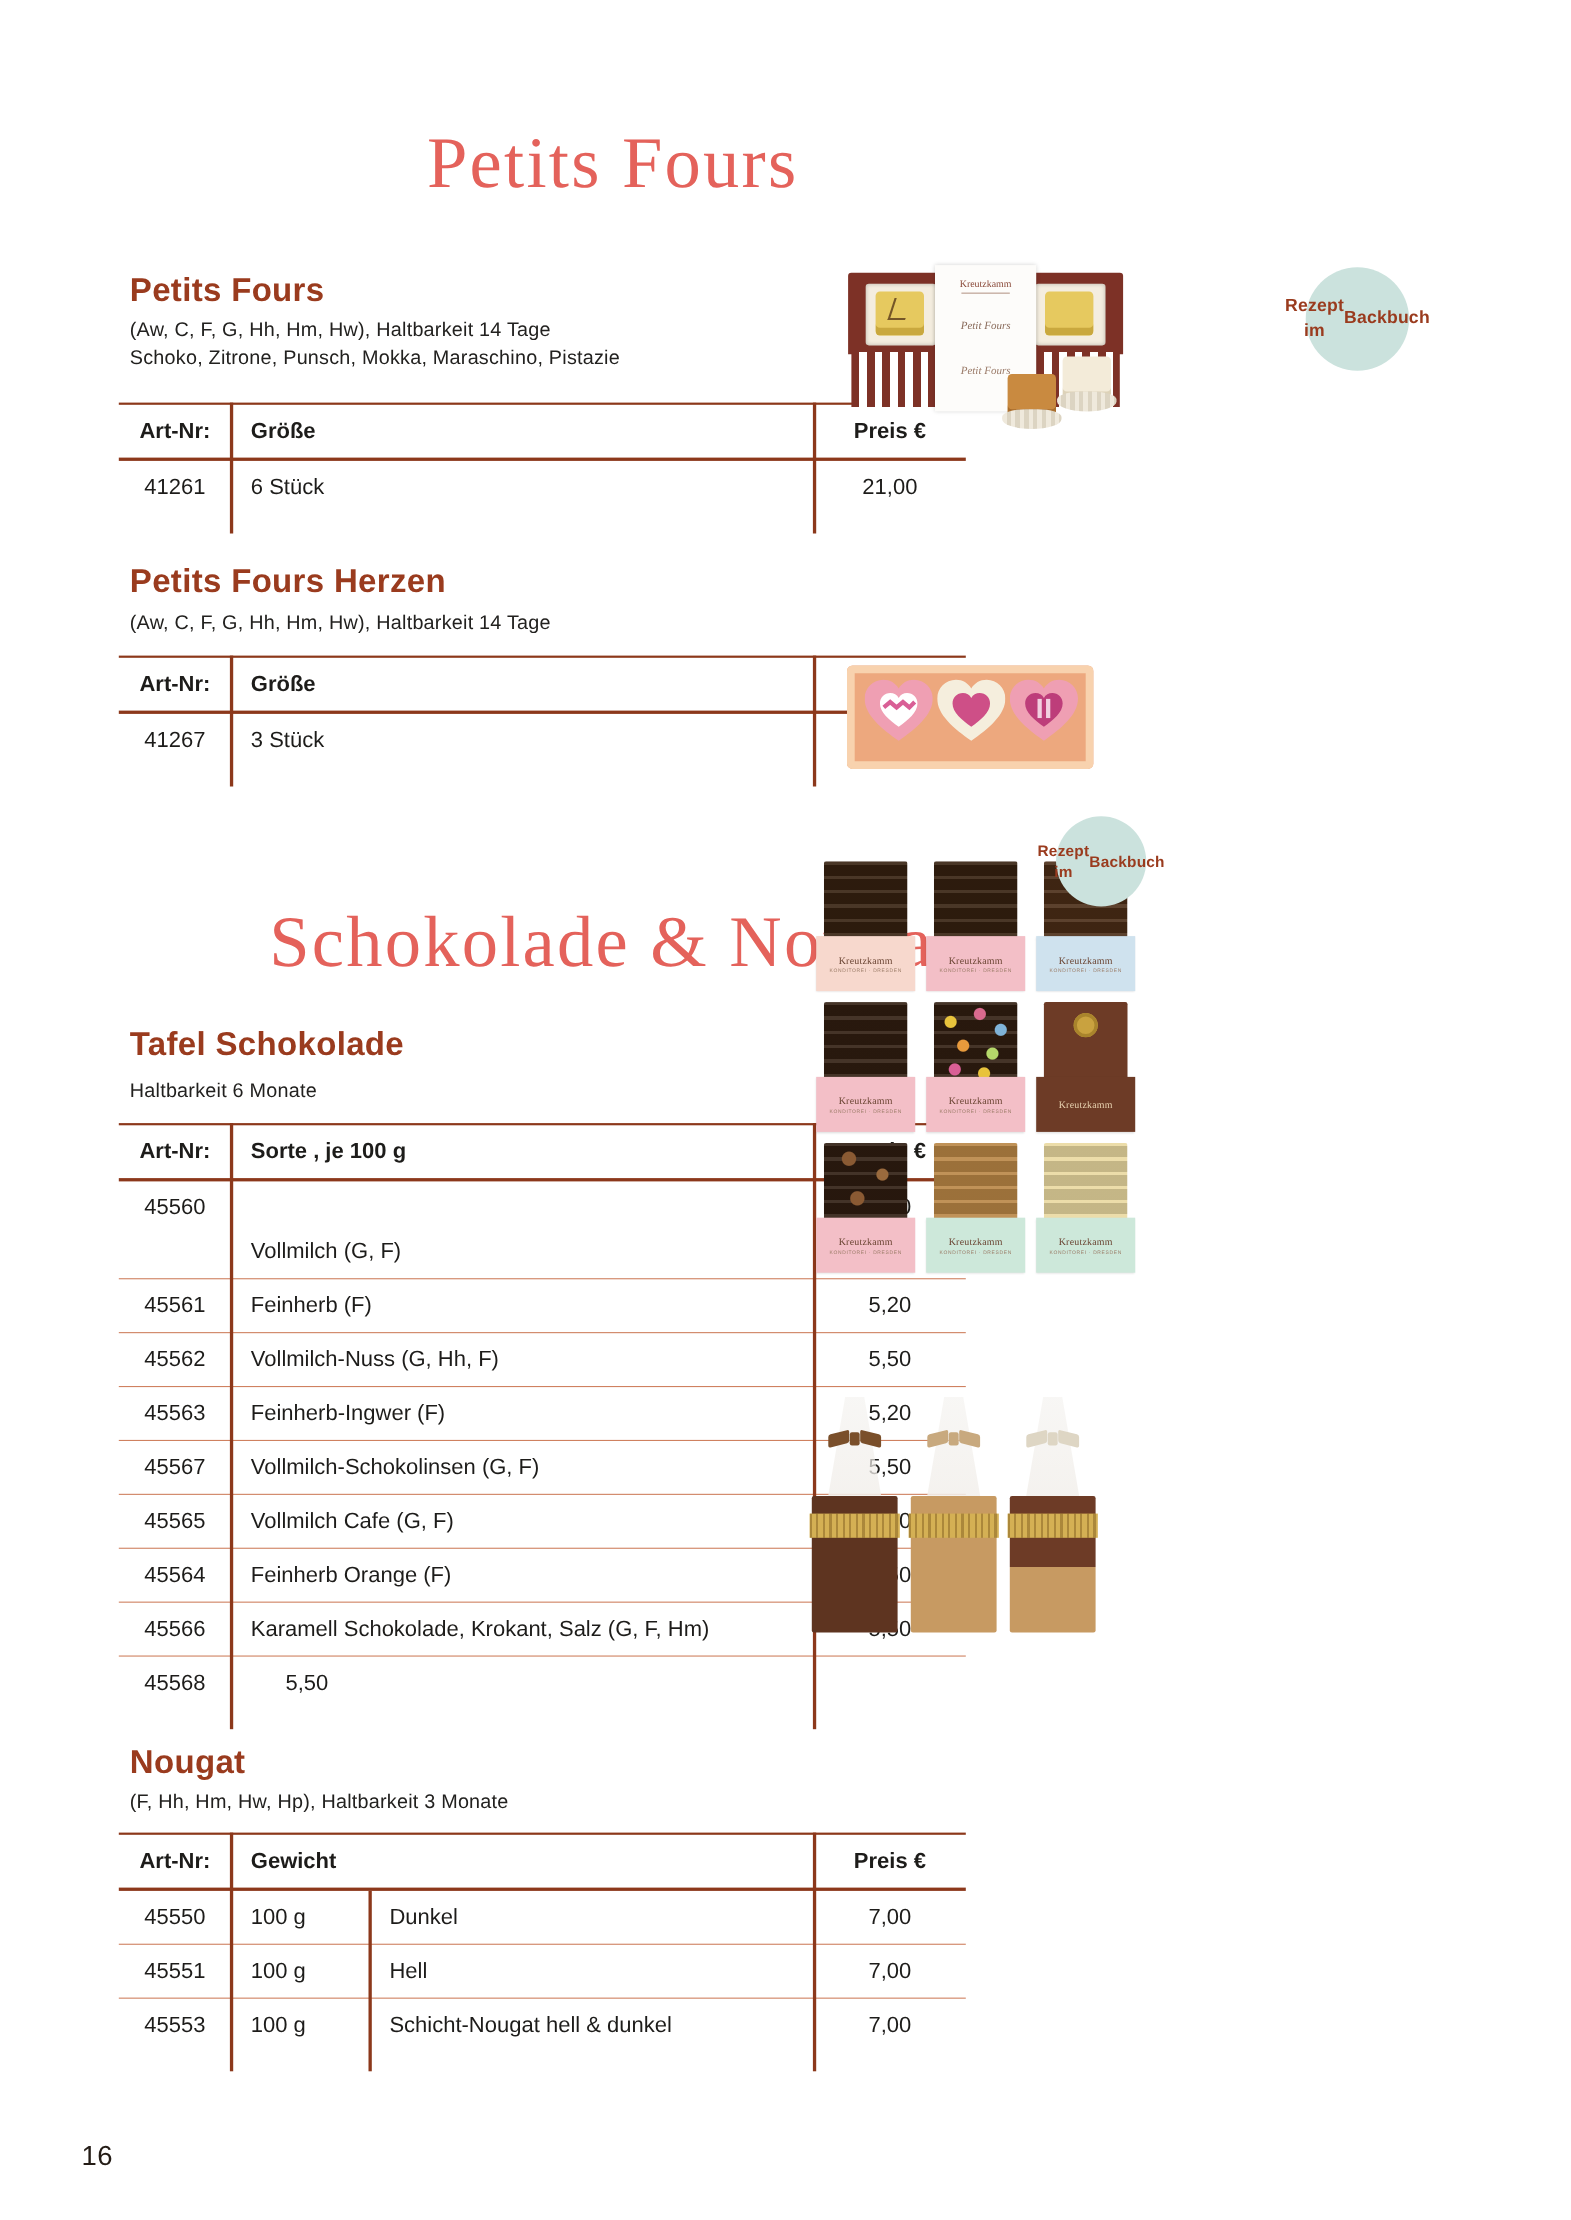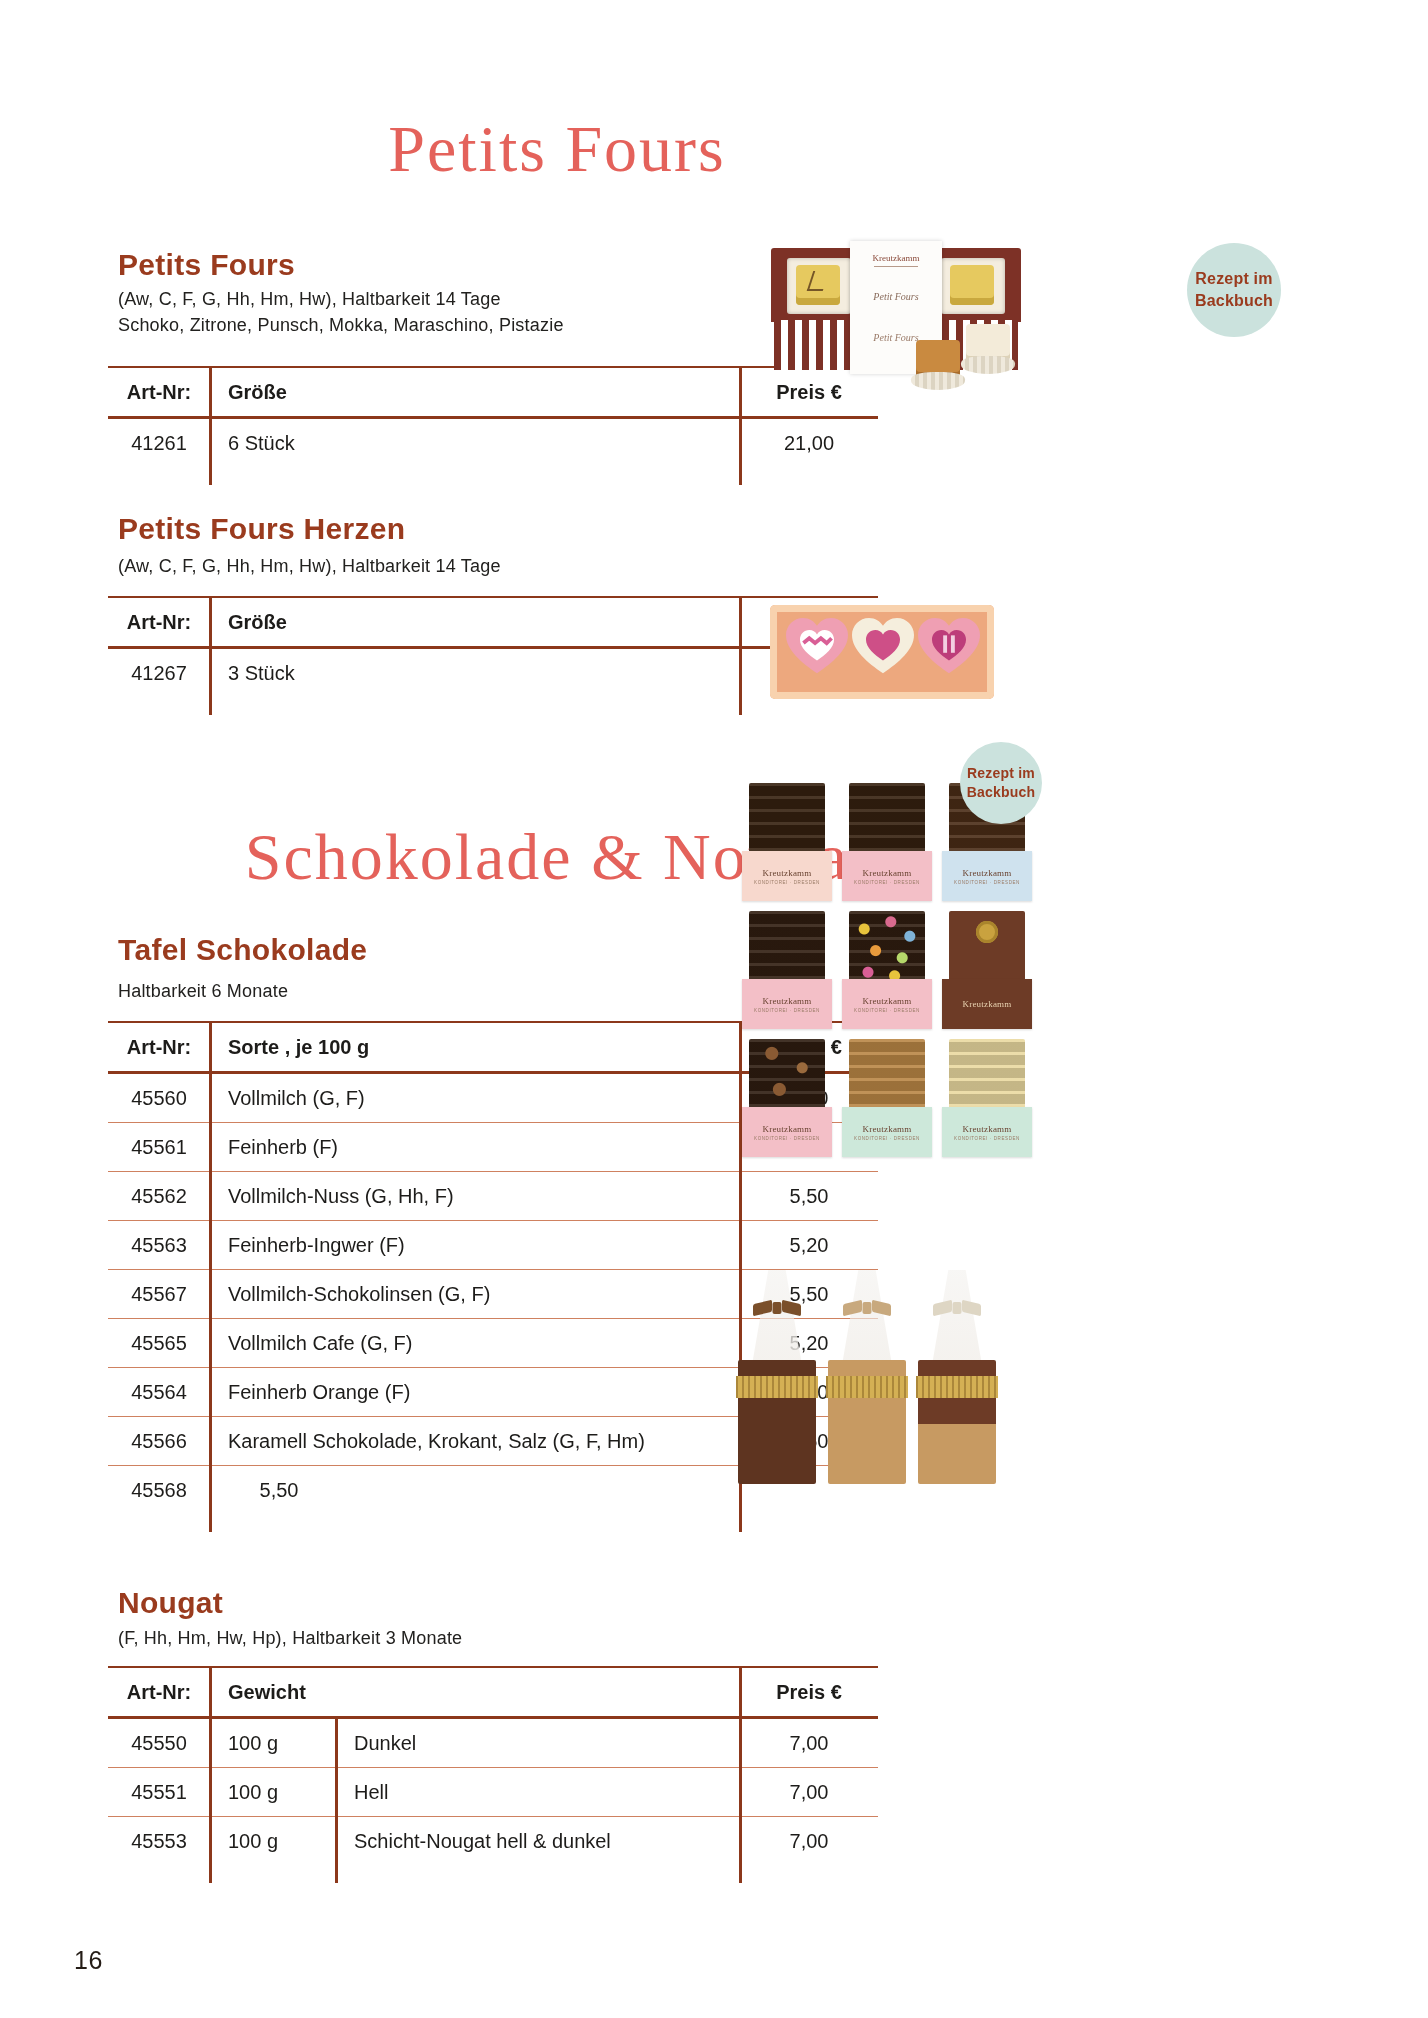--- a/index.html
+++ b/index.html
@@ -49,21 +49,21 @@
   .tcell:last-child  { justify-content:center; text-align:center; padding-left:4px; }
   .vline {
     position:absolute; width:2.5px; background:#8c381b;
     top:-2px; bottom:-18px;
   }
 
   
   .badge {
     position:absolute; border-radius:50%; background:#cbe2dd;
     color:#9a3b1e; font-weight:bold; text-align:center;
-    display:flex; flex-direction:column; align-items:center; justify-content:center;
+    display:flex; flex-direction:row; align-items:center; justify-content:center;
     line-height:1.35; letter-spacing:0.2px; z-index:5;
   }
   .badge span { display:block; }
 
   
   .pageno { position:absolute; font-size:25px; color:#241c16; letter-spacing:0.5px; }
 
   
   .photo1 { position:absolute; left:765px; top:226px; width:280px; height:172px; }
   .pf-box { position:absolute; left:6px; top:22px; width:250px; height:122px; }
@@ -239,21 +239,21 @@
   <div class="dtable" style="left:108px; top:1021px;">
     <div class="vline" style="left:101px;"></div>
     <div class="vline" style="left:631px;"></div>
   <div class="trow thead">
         <div class="tcell" style="flex: 0 0 102px;">Art-Nr:</div>
         <div class="tcell" style="flex: 0 0 530px;">Sorte , je 100 g</div>
         <div class="tcell" style="flex: 0 0 138px;">Preis €</div>
       </div>
       <div class="trow data">
         <div class="tcell" style="flex: 0 0 102px;">45560</div>
-        <div class="tcell" style="flex: 0 0 530px;">Vollmilch (G, F)</div>
+        <div class="tcell" style="flex: 0 0 530px; margin-top: 40px;">Vollmilch (G, F)</div>
         <div class="tcell" style="flex: 0 0 138px;">5,20</div>
       </div>
       <div class="trow data">
         <div class="tcell" style="flex: 0 0 102px;">45561</div>
         <div class="tcell" style="flex: 0 0 530px;">Feinherb (F)</div>
         <div class="tcell" style="flex: 0 0 138px;">5,20</div>
       </div>
       <div class="trow data">
         <div class="tcell" style="flex: 0 0 102px;">45562</div>
         <div class="tcell" style="flex: 0 0 530px;">Vollmilch-Nuss (G, Hh, F)</div>

